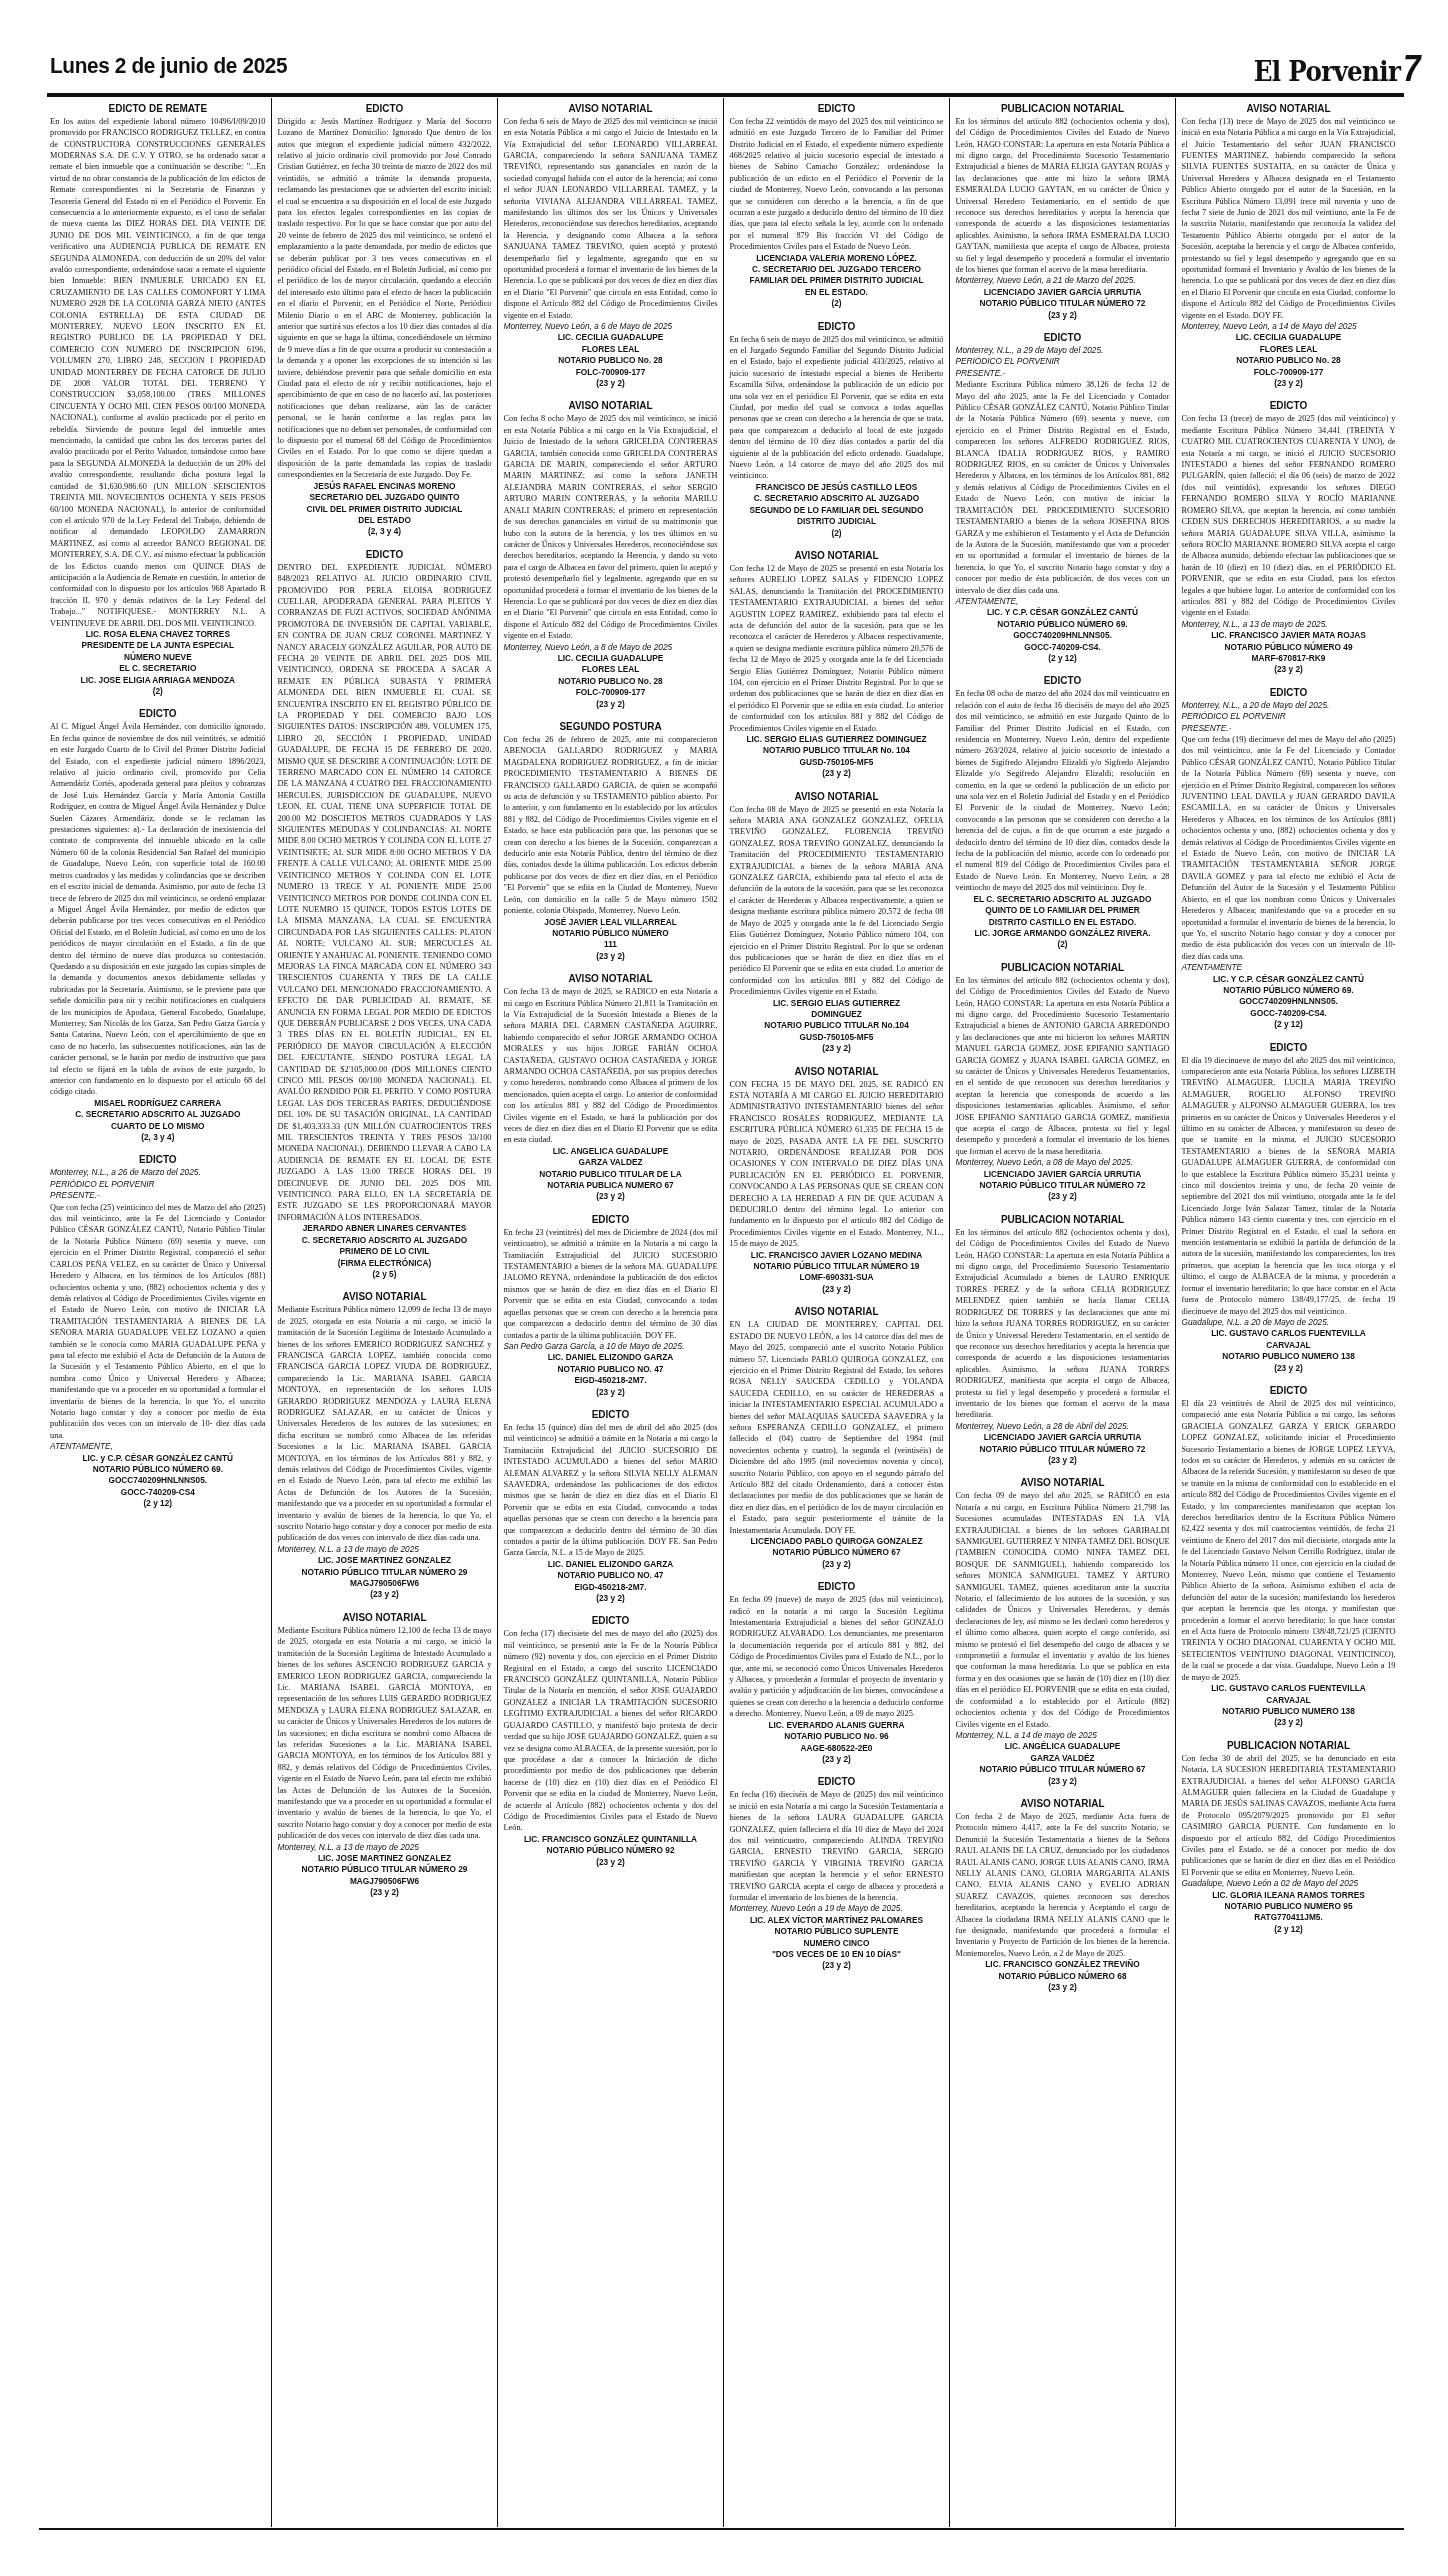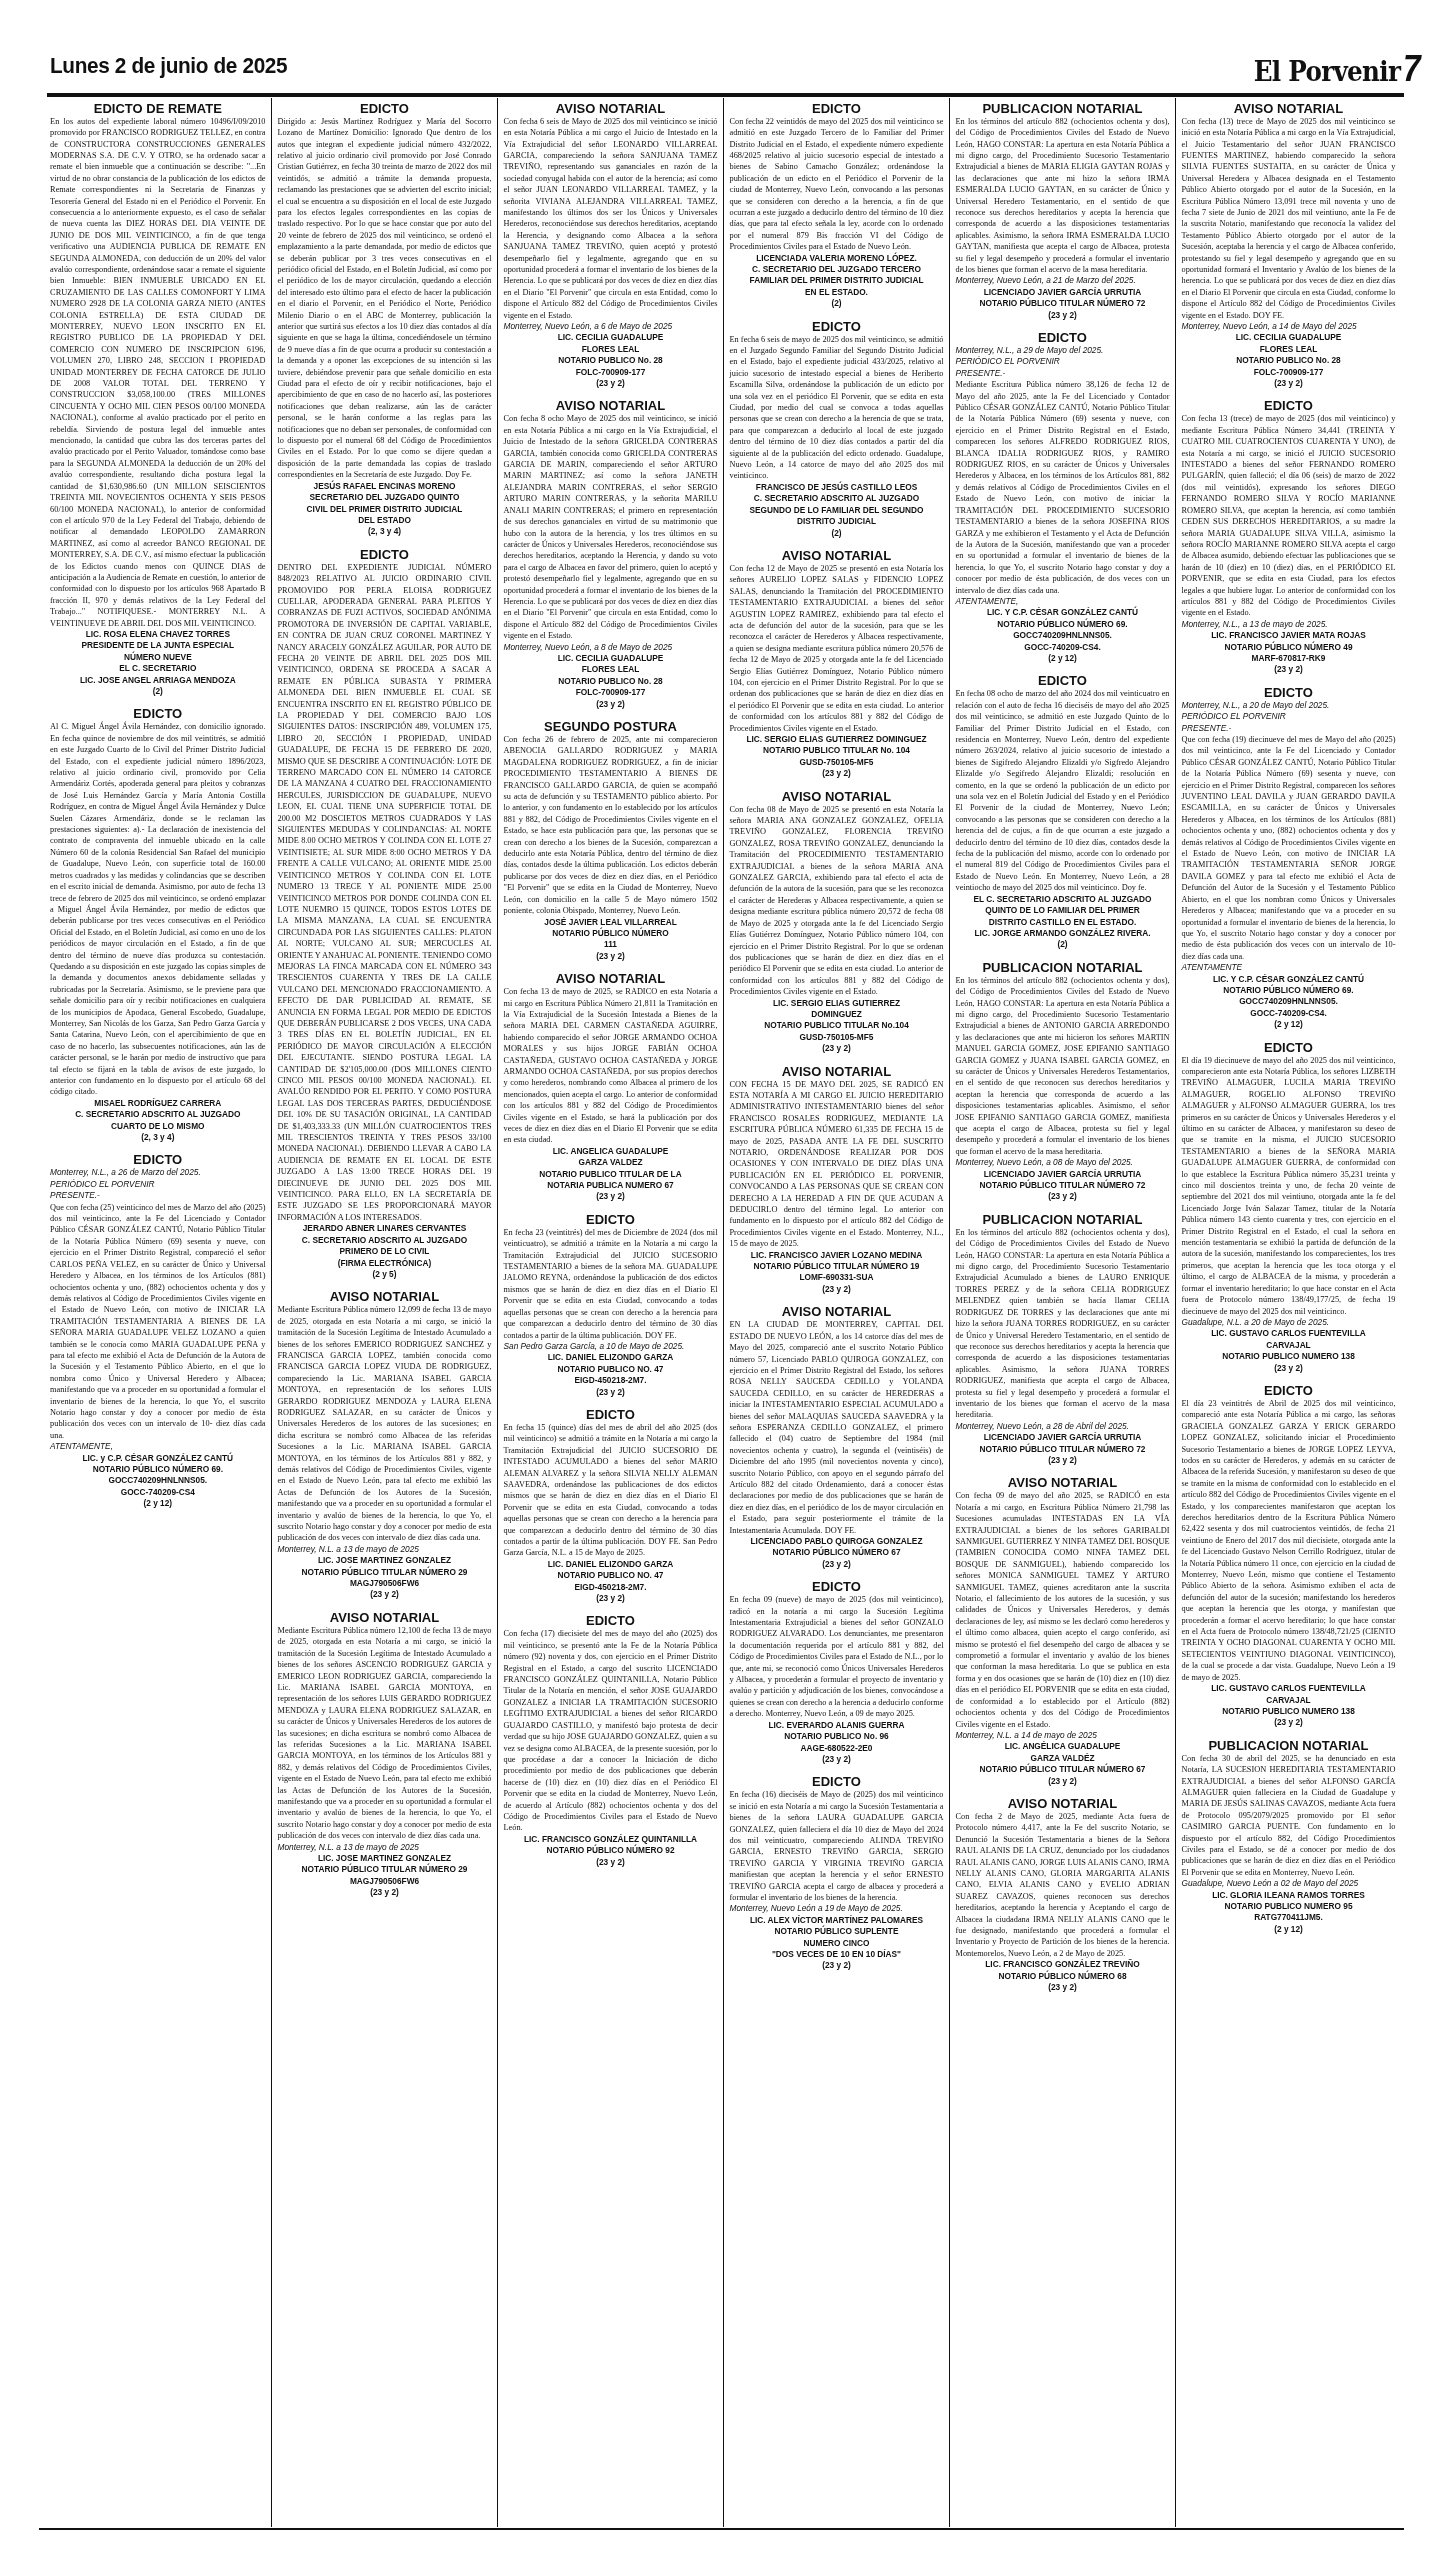--- a/index.html
+++ b/index.html
@@ -9,21 +9,21 @@
   .date{position:absolute;left:3.1px;top:0;font-family:"Liberation Sans",sans-serif;font-weight:bold;font-size:22.6px;letter-spacing:-0.4px;transform:scaleX(0.92);transform-origin:left;}
   .brand{position:absolute;right:37px;top:-4.7px;font-family:"DejaVu Serif",serif;font-weight:bold;font-size:28px;letter-spacing:-0.8px;transform:scaleX(0.88);transform-origin:right;}
   .brand .num{font-family:"Liberation Sans",sans-serif;font-size:36px;font-weight:bold;margin-left:3.1px;font-style:italic;}
   .rule-top{position:absolute;left:47px;top:93px;width:1357px;height:3.9px;background:#111;}
   .rule-bottom{position:absolute;left:39px;top:2528px;width:1365px;height:2.3px;background:#111;}
   .columns{position:absolute;left:47px;top:98px;width:1357px;height:2429px;display:flex;}
   .col{width:226px;padding:0 5.5px;box-sizing:border-box;overflow:hidden;font-size:8.3px;line-height:11.4px;}
   .col + .col{border-left:1.6px solid #111;}
   .col:nth-child(1){width:224px;padding-left:3.1px;}
   .notice{margin-bottom:11px;}
-  .notice-heading{text-align:center;font-weight:bold;font-size:13px;margin:4.7px 0 1.6px;}
+  .notice-heading{text-align:center;font-weight:bold;font-size:10px;margin:4.7px 0 1.6px;}
   .notice-body{text-align:justify;hyphens:auto;font-family:Liberation Serif, serif;}
   .sig{text-align:center;font-weight:bold;}
   .pub{text-align:center;font-weight:bold;}
   .para{text-align:left;font-style:italic;}
 </style>
 </head>
 <body>
 
 <div class="page">
   <div class="masthead">
@@ -34,21 +34,21 @@
 
   <div class="columns" id="columns">
       <div class="col">
         <div class="notice">
           <div class="notice-heading">EDICTO DE REMATE</div>
           <div class="notice-body">En los autos del expediente laboral número 10496/I/09/2010 promovido por FRANCISCO RODRIGUEZ TELLEZ, en contra de CONSTRUCTORA CONSTRUCCIONES GENERALES MODERNAS S.A. DE C.V. Y OTRO, se ha ordenado sacar a remate el bien inmueble que a continuación se describe: "...En virtud de no obrar constancia de la publicación de los edictos de Remate correspondientes ni la Secretaria de Finanzas y Tesorería General del Estado ni en el Periódico el Porvenir. En consecuencia a lo anteriormente expuesto, es el caso de señalar de nueva cuenta las DIEZ HORAS DEL DIA VEINTE DE JUNIO DE DOS MIL VEINTICINCO, a fin de que tenga verificativo una AUDIENCIA PUBLICA DE REMATE EN SEGUNDA ALMONEDA, con deducción de un 20% del valor avalúo correspondiente, ordenándose sacar a remate el siguiente bien Inmueble: BIEN INMUEBLE UBICADO EN EL CRUZAMIENTO DE LAS CALLES COMONFORT Y LIMA NUMERO 2928 DE LA COLONIA GARZA NIETO (ANTES COLONIA ESTRELLA) DE ESTA CIUDAD DE MONTERREY, NUEVO LEON INSCRITO EN EL REGISTRO PUBLICO DE LA PROPIEDAD Y DEL COMERCIO CON NUMERO DE INSCRIPCION 6196, VOLUMEN 270, LIBRO 248, SECCION I PROPIEDAD UNIDAD MONTERREY DE FECHA CATORCE DE JULIO DE 2008 VALOR TOTAL DEL TERRENO Y CONSTRUCCION $3,058,100.00 (TRES MILLONES CINCUENTA Y OCHO MIL CIEN PESOS 00/100 MONEDA NACIONAL), conforme al avalúo practicado por el perito en rebeldía. Sirviendo de postura legal del inmueble antes mencionado, la cantidad que cubra las dos terceras partes del avalúo practicado por el Perito Valuador, tomándose como base para la SEGUNDA ALMONEDA la deducción de un 20% del avalúo correspondiente, resultando dicha postura legal la cantidad de $1,630,986.60 (UN MILLON SEISCIENTOS TREINTA MIL NOVECIENTOS OCHENTA Y SEIS PESOS 60/100 MONEDA NACIONAL), lo anterior de conformidad con el artículo 970 de la Ley Federal del Trabajo, debiendo de notificar al demandado LEOPOLDO ZAMARRON MARTINEZ, así como al acreedor BANCO REGIONAL DE MONTERREY, S.A. DE C.V., así mismo efectuar la publicación de los Edictos cuando menos con QUINCE DIAS de anticipación a la Audiencia de Remate en cuestión, lo anterior de conformidad con lo dispuesto por los artículos 968 Apartado B fracción II, 970 y demás relativos de la Ley Federal del Trabajo..." NOTIFIQUESE.- MONTERREY N.L. A VEINTINUEVE DE ABRIL DEL DOS MIL VEINTICINCO.</div>
           <div class="sig">LIC. ROSA ELENA CHAVEZ TORRES</div>
           <div class="sig">PRESIDENTE DE LA JUNTA ESPECIAL</div>
           <div class="sig">NÚMERO NUEVE</div>
           <div class="sig">EL C. SECRETARIO</div>
-          <div class="sig">LIC. JOSE ANGEL ARRIAGA MENDOZA</div>
+          <div class="sig">LIC. JOSE ELIGIA ARRIAGA MENDOZA</div>
           <div class="pub">(2)</div>
         </div>
         <div class="notice">
           <div class="notice-heading">EDICTO</div>
           <div class="notice-body">Al C. Miguel Ángel Ávila Hernández, con domicilio ignorado. En fecha quince de noviembre de dos mil veintitrés, se admitió en este Juzgado Cuarto de lo Civil del Primer Distrito Judicial del Estado, con el expediente judicial número 1896/2023, relativo al juicio ordinario civil, promovido por Celia Armendáriz Cortés, apoderada general para pleitos y cobranzas de José Luis Hernández García y María Antonia Costilla Rodríguez, en contra de Miguel Ángel Ávila Hernández y Dulce Suelen Cázares Armendáriz, donde se le reclaman las prestaciones siguientes: a).- La declaración de inexistencia del contrato de compraventa del inmueble ubicado en la calle Número 60 de la colonia Residencial San Rafael del municipio de Guadalupe, Nuevo León, con superficie total de 160.00 metros cuadrados y las medidas y colindancias que se describen en el escrito inicial de demanda. Asimismo, por auto de fecha 13 trece de febrero de 2025 dos mil veinticinco, se ordenó emplazar a Miguel Ángel Ávila Hernández, por medio de edictos que deberán publicarse por tres veces consecutivas en el Periódico Oficial del Estado, en el Boletín Judicial, así como en uno de los periódicos de mayor circulación en el Estado, a fin de que dentro del término de nueve días produzca su contestación. Quedando a su disposición en este juzgado las copias simples de la demanda y documentos anexos debidamente selladas y rubricadas por la Secretaría. Asimismo, se le previene para que señale domicilio para oír y recibir notificaciones en cualquiera de los municipios de Apodaca, General Escobedo, Guadalupe, Monterrey, San Nicolás de los Garza, San Pedro Garza García y Santa Catarina, Nuevo León, con el apercibimiento de que en caso de no hacerlo, las subsecuentes notificaciones, aún las de carácter personal, se le harán por medio de instructivo que para tal efecto se fijará en la tabla de avisos de este juzgado, lo anterior con fundamento en lo dispuesto por el artículo 68 del código citado.</div>
           <div class="sig">MISAEL RODRÍGUEZ CARRERA</div>
           <div class="sig">C. SECRETARIO ADSCRITO AL JUZGADO</div>
           <div class="sig">CUARTO DE LO MISMO</div>
           <div class="pub">(2, 3 y 4)</div>
         </div>

